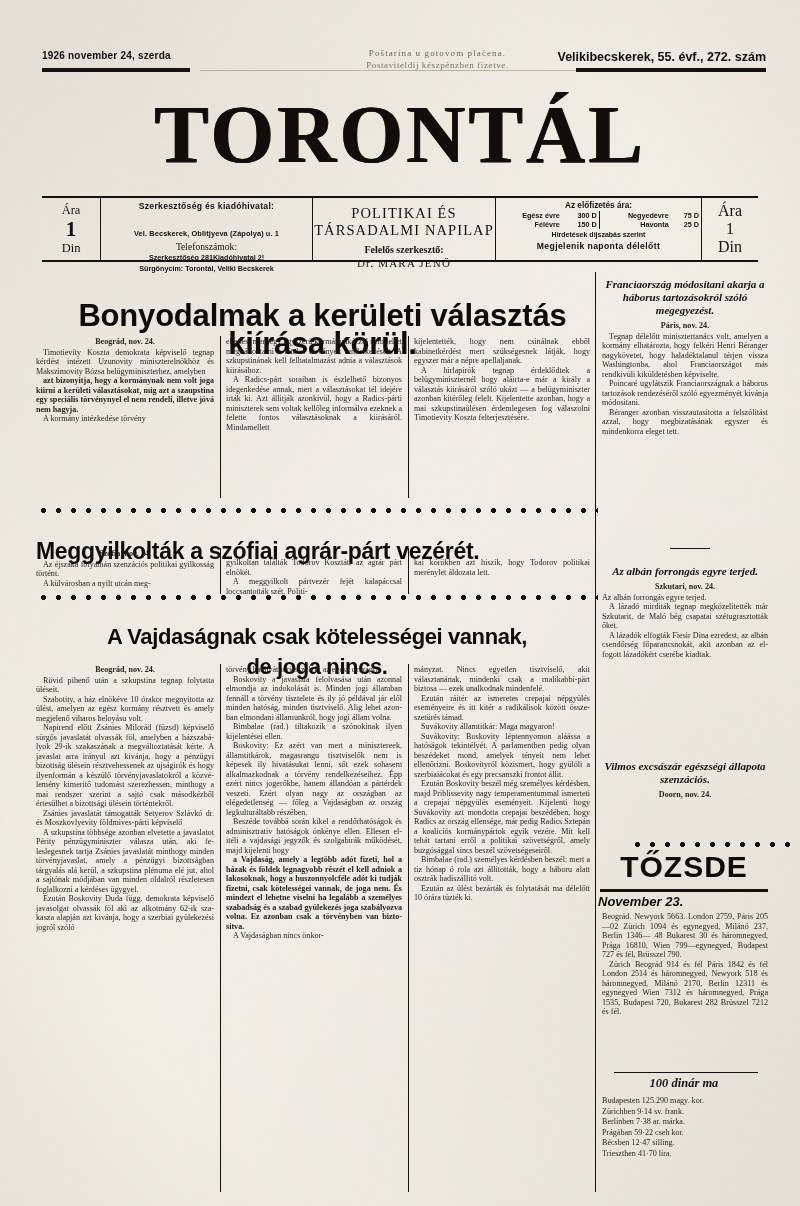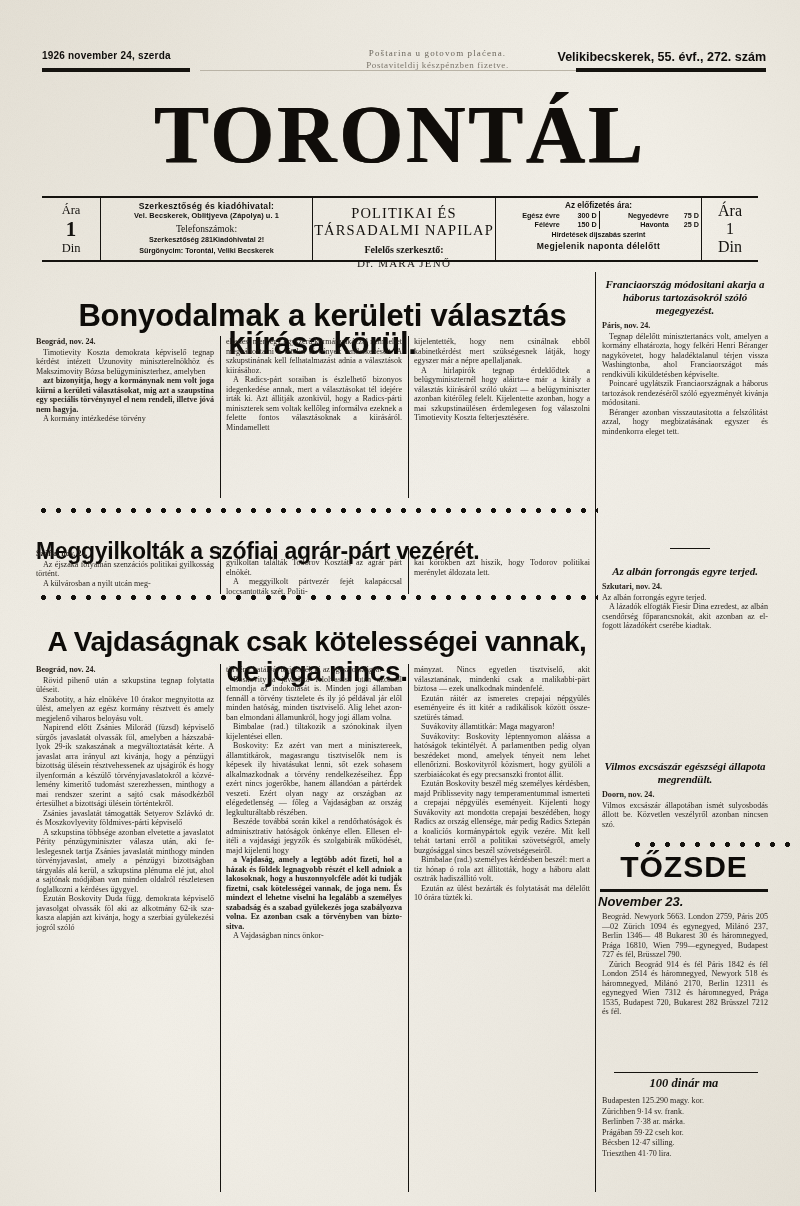--- a/index.html
+++ b/index.html
@@ -50,21 +50,21 @@
   .infobox{position:absolute;left:12px;top:196px;width:716px;height:62px;
            border-top:2.6px solid #15130f;border-bottom:2.6px solid #15130f;
            display:flex;}
   .ib-price{width:58px;display:flex;flex-direction:column;align-items:center;
             justify-content:center;border-right:1.6px solid #15130f;}
   .ib-price .w{font-family:"Liberation Serif",serif;font-size:12.5px;}
   .ib-price .n{font-family:"Liberation Serif",serif;font-size:21px;font-weight:bold;line-height:21px;margin:1px 0;}
   .ib-impr{width:212px;border-right:1.6px solid #15130f;text-align:center;
            padding-top:3px;box-sizing:border-box;}
   .ib-impr .a{font-family:"Liberation Sans",sans-serif;font-size:8.6px;font-weight:bold;letter-spacing:.3px;}
-  .ib-impr .b{font-family:"Liberation Sans",sans-serif;font-size:7.4px;font-weight:bold;letter-spacing:.1px;margin-top:0;}
+  .ib-impr .b{font-family:"Liberation Sans",sans-serif;font-size:7.4px;font-weight:bold;letter-spacing:.1px;margin-top:18px;}
   .ib-impr .c{font-family:"Liberation Serif",serif;font-size:9.6px;margin-top:2.5px;}
   .ib-impr .d{font-family:"Liberation Sans",sans-serif;font-size:7.2px;font-weight:bold;margin-top:1.5px;
               display:flex;justify-content:center;}
   .ib-impr .e{font-family:"Liberation Sans",sans-serif;font-size:7.2px;font-weight:bold;margin-top:1.5px;}
   .ib-mid{flex:1;text-align:center;padding-top:7px;box-sizing:border-box;
           border-right:1.6px solid #15130f;}
   .ib-mid .t{font-family:"Liberation Serif",serif;font-size:14.5px;letter-spacing:1.1px;}
   .ib-mid .r{font-family:"Liberation Serif",serif;font-size:10px;font-weight:bold;margin-top:5px;}
   .ib-mid .n{font-family:"Liberation Serif",serif;font-size:11px;letter-spacing:1.2px;margin-top:2px;}
   .ib-sub{width:206px;border-right:1.6px solid #15130f;text-align:center;padding-top:3px;box-sizing:border-box;}
@@ -83,34 +83,34 @@
 
   
   .hl1{position:absolute;left:40px;top:281px;width:505px;text-align:center;
        font-family:"Liberation Sans",sans-serif;font-weight:bold;
        font-size:31px;line-height:28px;letter-spacing:-.2px;color:#0e0c09;}
   .hl2{position:absolute;left:6px;top:519px;width:562px;
        font-family:"Liberation Sans",sans-serif;font-weight:bold;
        font-size:23px;line-height:27px;letter-spacing:-.3px;color:#0e0c09;}
   .hl3{position:absolute;left:6px;top:604px;width:562px;text-align:center;
        font-family:"Liberation Sans",sans-serif;font-weight:bold;
-       font-size:28px;line-height:30px;letter-spacing:-.4px;color:#0e0c09;}
+       font-size:22px;line-height:30px;letter-spacing:-.4px;color:#0e0c09;}
 
   
   .orn{height:9px;background-repeat:repeat-x;background-size:15px 9px;
        background-image:radial-gradient(ellipse 5px 4px at 7.5px 4.5px,#15130f 0 58%,rgba(0,0,0,0) 60%);}
 
   
   .col{position:absolute;font-family:"Liberation Serif",serif;
        font-size:8.1px;line-height:9.5px;text-align:justify;color:#241f19;
        -webkit-hyphens:auto;hyphens:auto;overflow:hidden;}
   .col p{margin:0;text-indent:7px;}
   .col p.noind{text-indent:0;}
   .col p.b{font-weight:bold;text-indent:7px;}
-  .dateline{text-align:left;font-weight:bold;margin-bottom:1px;}
+  .dateline{text-align:center;font-weight:bold;margin-bottom:1px;}
   .dateline .city{font-weight:bold;}
 
   .sidehead{font-family:"Liberation Serif",serif;font-style:italic;font-weight:bold;
             font-size:11px;line-height:13px;text-align:center;color:#12100c;margin-bottom:4px;}
 
   
   .tozsde-title{position:absolute;left:598px;top:855px;width:172px;text-align:center;
                 font-family:"Liberation Sans",sans-serif;font-weight:bold;font-size:30px;
                 line-height:32px;letter-spacing:1px;color:#0e0c09;}
   .tozsde-rule{position:absolute;left:600px;top:890px;width:168px;height:3px;background:#15130f;}
@@ -315,30 +315,30 @@
 
   <div class="vrule" style="left:640px;top:548px;width:40px;height:1.4px;background:#15130f;"></div>
 
   <div class="col" style="left:572px;top:565px;width:166px;">
     <div class="sidehead">Az albán forrongás egyre terjed.</div>
     <div class="dateline">
       <span class="city">Szkutari,</span>
       <span>nov. 24.</span>
     </div>
     <p class="noind">Az albán forrongás egyre terjed.</p>
+    <p>A lázadó mirditák tegnap megköze­litették már Szkutarit, de Maló bég csapatai szétugrasztották őket.</p>
     <p>A lázadók elfogták Fiesir Dina ezredest, az albán csendőrség fő­parancsnokát, akit azonban az el­fogott lázadókért cserébe kiadtak.</p>
   </div>
 
   <div class="col" style="left:572px;top:760px;width:166px;">
-    <div class="sidehead">Vilmos excsászár egészségi állapota megrendült.</div>
+    <div class="sidehead">Vilmos excsászár egészségi állapota szenzációs.</div>
     <div class="dateline">
       <span class="city">Doorn,</span>
       <span>nov. 24.</span>
     </div>
-    <p class="noind">Vilmos excsászár állapotában is­mét sulyosbodás állott be. Közvet­len veszélyről azonban nincsen szó.</p>
   </div>
 
   <div class="orn" style="position:absolute;left:600px;top:840px;width:168px;"></div>
 
   <div class="tozsde-title" style="left:568px;top:851px;">TŐZSDE</div>
   <div class="tozsde-rule" style="left:570px;top:889px;width:168px;"></div>
   <div class="tozsde-date" style="left:568px;top:894px;">November 23.</div>
 
   <div class="col" style="left:572px;top:912px;width:166px;">
     <p class="noind">Beográd. Newyork 5663. London 2759, Páris 205—02 Zürich 1094 és egynegyed, Milánó 237, Berlin 1346— 48 Bukarest 30 és háromnegyed, Prága 16810, Wien 799—egynegyed, Budapest 727 és fél, Brüsszel 790.</p>

